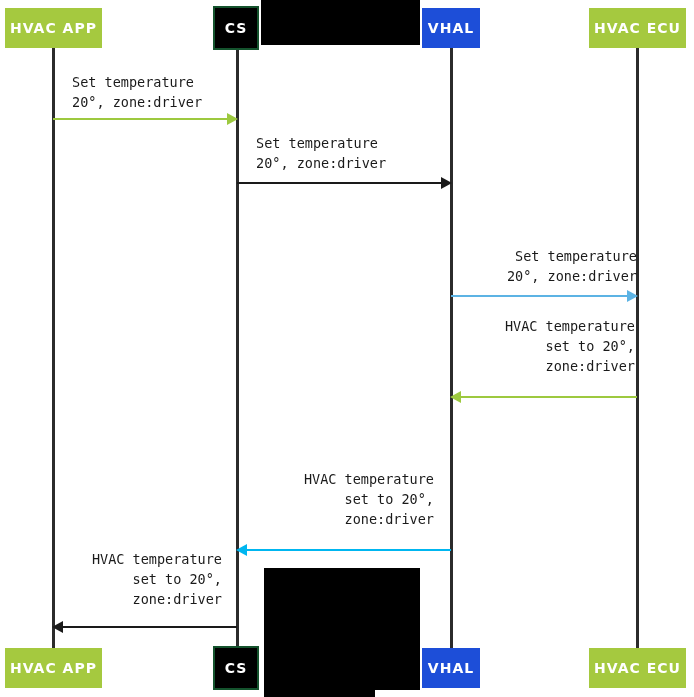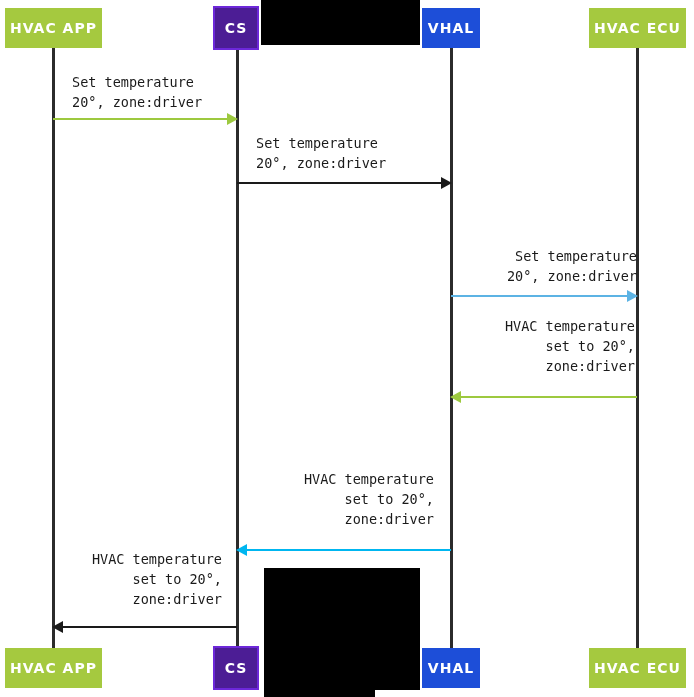--- a/index.html
+++ b/index.html
@@ -29,21 +29,21 @@
     justify-content: center;
     box-sizing: border-box;
     font-family: "DejaVu Sans", sans-serif;
     font-weight: bold;
     font-size: 14px;
     letter-spacing: 1px;
     color: #ffffff;
   }
   .pb-green { background: #a5c93f; }
   .pb-blue  { background: #1d4ed8; }
-  .pb-black { background: #4c1d95; border: 2px solid #6d28d9; }
+  .pb-black { background: #000000; border: 2px solid #14532d; }
 
   .msg-label {
     position: absolute;
     font-family: "DejaVu Sans Mono", monospace;
     font-size: 13.5px;
     line-height: 20px;
     color: #1a1a1a;
     white-space: pre;
   }
   .msg-label.right { text-align: right; }

